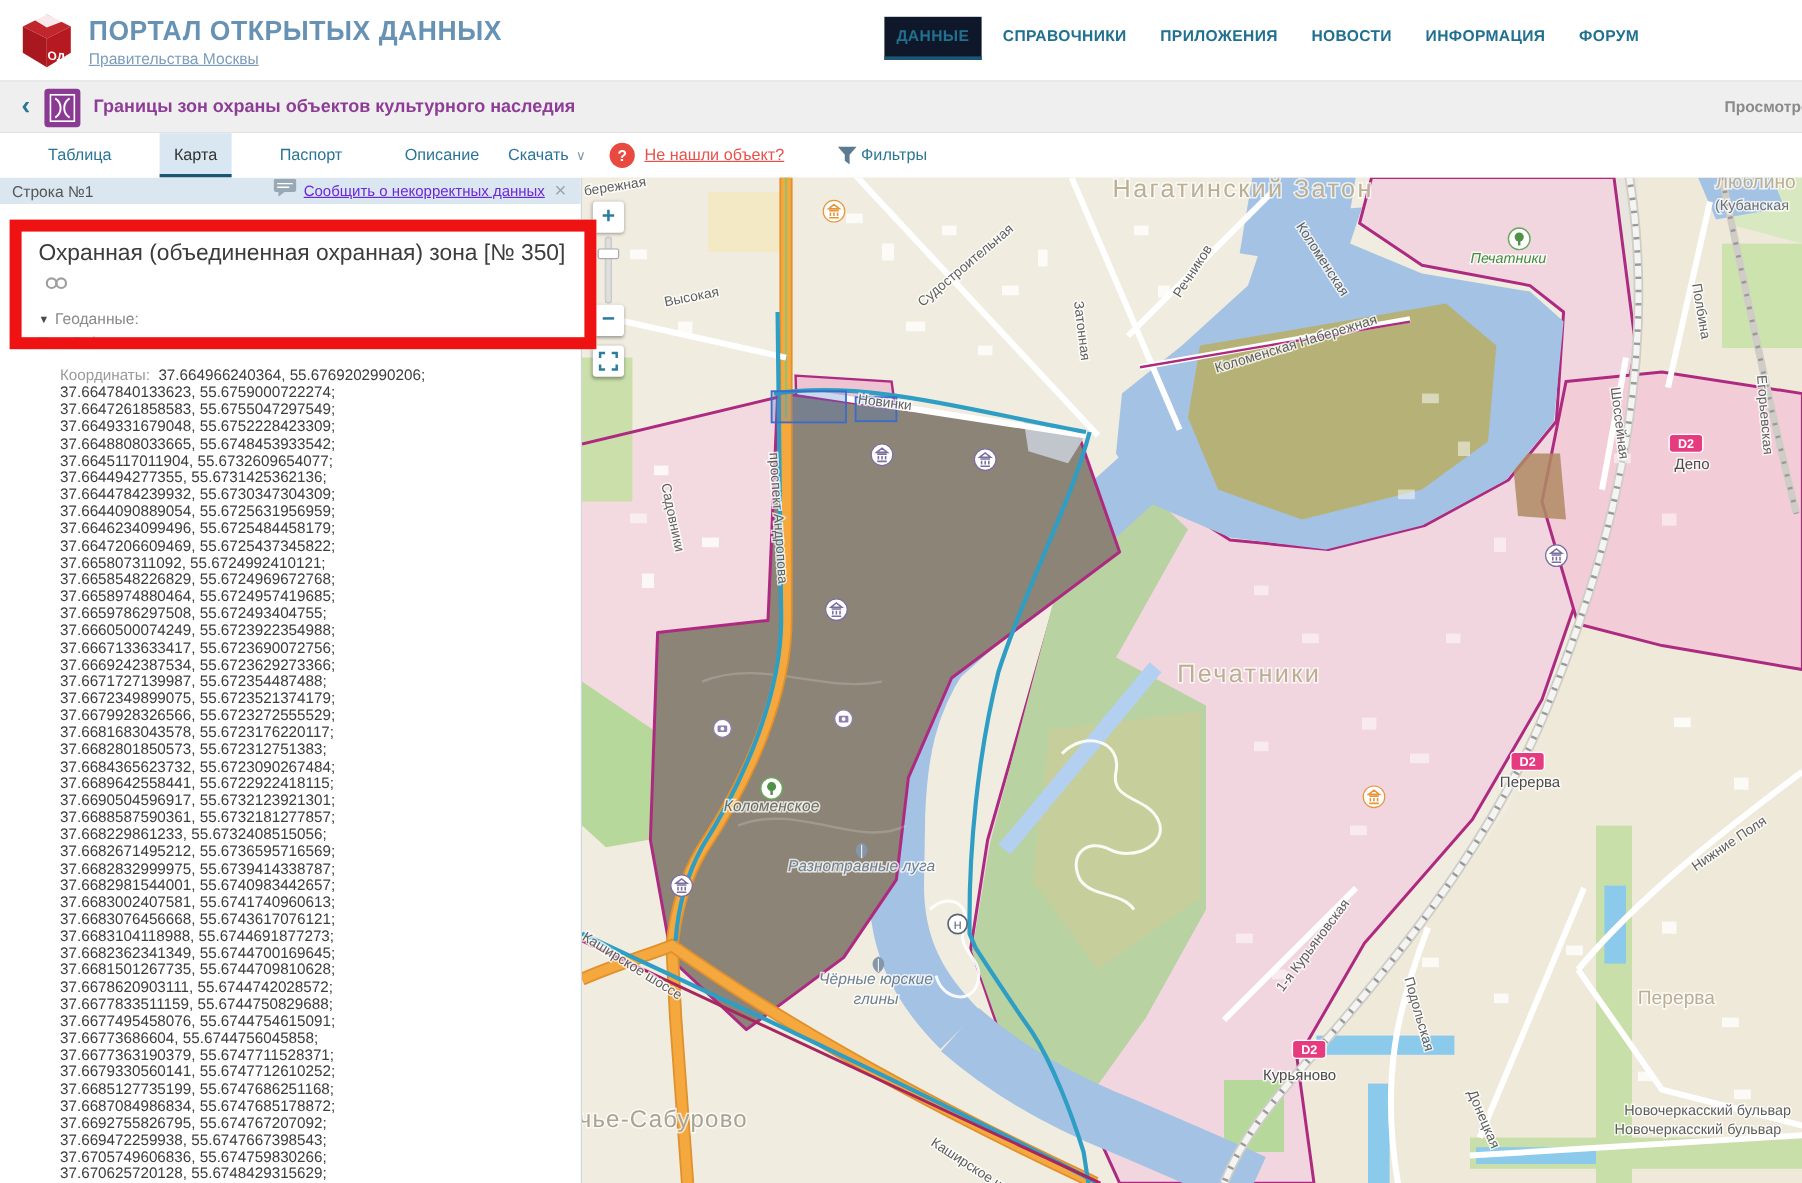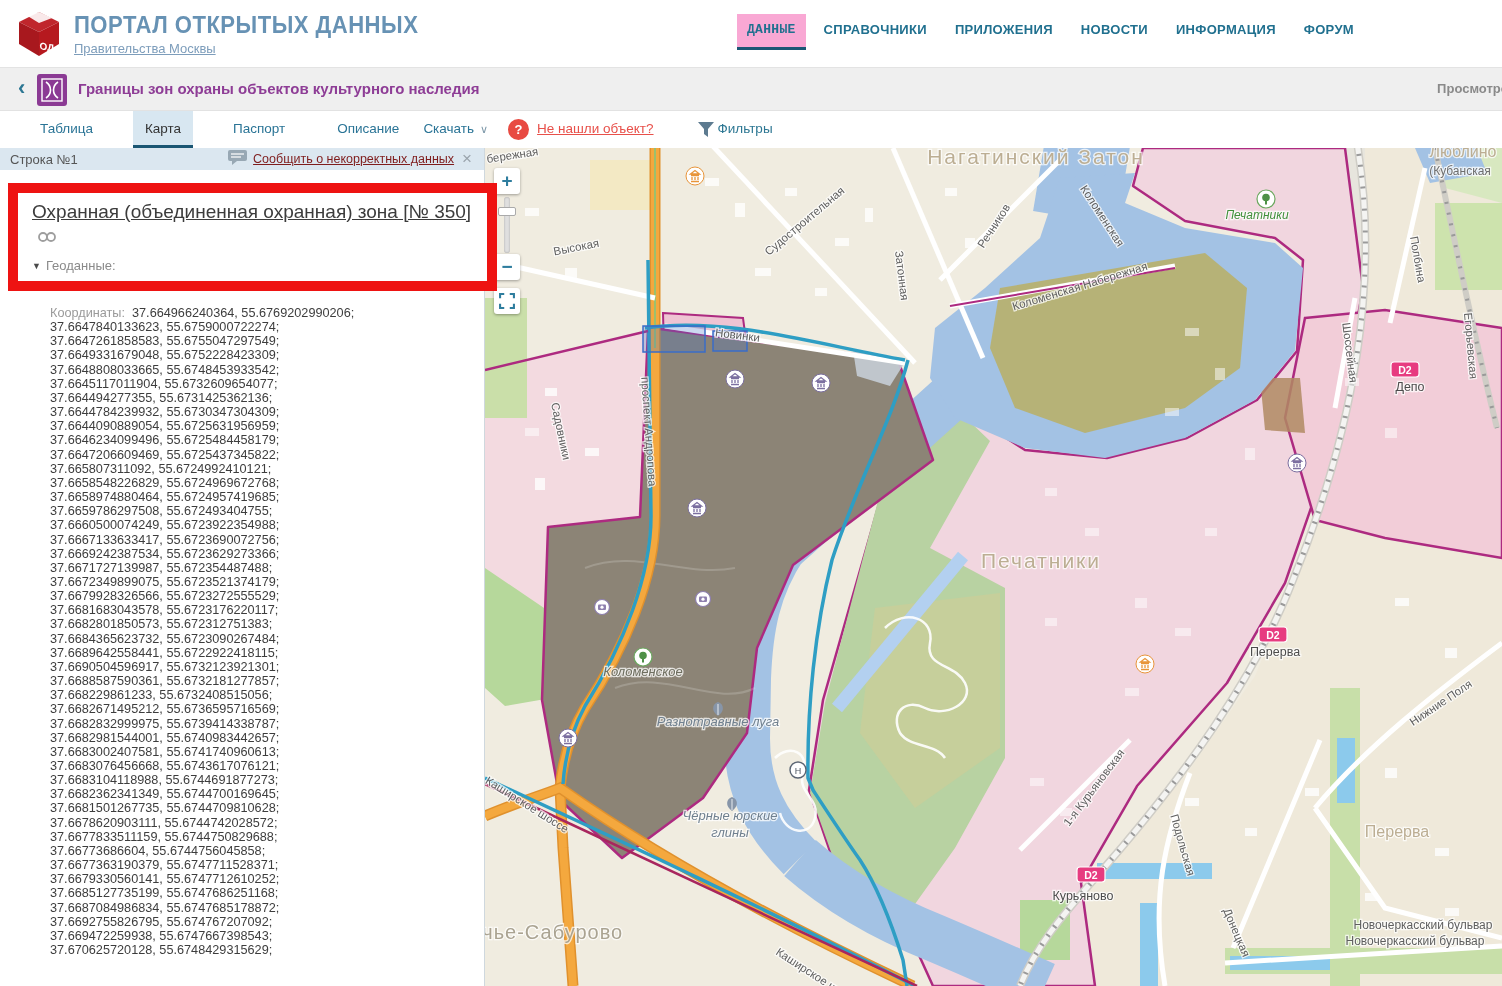--- a/index.html
+++ b/index.html
@@ -7,21 +7,21 @@
     font-family:"Liberation Sans", sans-serif; }
   .page { position:relative; width:1502px; height:986px; }
 
   
   .header { position:relative; height:67px; background:#fff; }
   .logo-wrap { position:absolute; left:16px; top:10px; display:flex; align-items:center; gap:12px; }
   .logo-titles .t1 { color:#6792b4; font-size:23px; font-weight:bold; letter-spacing:.5px; transform:scaleX(.96); transform-origin:left; }
   .logo-titles .t2 { color:#7d9dbb; font-size:13px; margin-top:2px;text-decoration:underline; }
   .nav { position:absolute; left:737px; top:14px; display:flex; align-items:flex-start; }
   .nav-item { color:#20708f; font-size:13px; font-weight:bold; padding:8px 10px 10px; margin-right:8px; letter-spacing:.3px; cursor:pointer; }
-  .nav-item.active { background:#f9a8d4; border-bottom:3px solid #1b5674;font-family:Liberation Mono, monospace; }
+  .nav-item.active { background:#0f172a; border-bottom:3px solid #1b5674; }
 
   
   .crumb { position:relative; height:44px; background:#efefef; border-top:1px solid #e3e3e3; border-bottom:1px solid #e2e2e2; }
   .back-chevron { position:absolute; left:18px; top:7px; color:#2d7793; font-size:22px; font-weight:bold; cursor:pointer; }
   .ds-icon { position:absolute; left:37px; top:6px; width:30px; height:32px; background:#8b3a94; border-radius:3px;
     display:flex; align-items:center; justify-content:center; }
   .crumb-title { position:absolute; left:78px; top:12px; color:#8e3d96; font-size:15px; font-weight:bold; }
   .views { position:absolute; right:-6px; top:13px; color:#8a8a8a; font-size:13px; font-weight:bold; white-space:nowrap; }
 
   
@@ -35,33 +35,33 @@
   .notfound { color:#e8504a; font-size:13.5px; text-decoration:underline; padding:10px 8px 0 0; cursor:pointer; }
   .filters { color:#2d7793; font-size:13.5px; padding:10px 0 0 4px; cursor:pointer; }
   .funnel { margin:11px 0 0 36px; }
 
   
   .content { position:relative; display:flex; height:838px; }
   .panel { position:relative; width:485px; background:#fff; border-right:1px solid #cfd8de; overflow:hidden; }
   .panel-head { height:22px; background:#dbe7f0; display:flex; align-items:center; padding:0 10px; }
   .rowlabel { color:#555; font-size:13px; flex:0 0 auto; }
   .panel-head .spacer { flex:1; }
-  .report-link { color:#7f1d1d; font-size:12.5px; text-decoration:underline; cursor:pointer; margin:0 6px 0 6px; }
+  .report-link { color:#6d28d9; font-size:12.5px; text-decoration:underline; cursor:pointer; margin:0 6px 0 6px; }
   .close-x { color:#9aa4ac; font-size:17px; cursor:pointer; padding:0 2px; }
   .bubble { flex:0 0 auto; }
 
   .coords { position:absolute; left:50px; top:158px; width:420px; color:#3d3d3d; font-size:12.7px; line-height:14.15px; }
   .coord-first { white-space:nowrap; }
   .coords-label { color:#9a9a9a; margin-right:7px; }
   .coord-line { white-space:nowrap; }
 
   
   .redbox { position:absolute; left:8px; top:35px; width:489px; height:108px; border:10px solid #ee1312;
     background:#fff; z-index:40; overflow:hidden; }
-  .feature-title { margin:7px 0 0 14px; width:440px; color:#3c3c3c; font-size:19px; line-height:24px;text-decoration:underline; }
+  .feature-title { margin:7px 0 0 14px; width:440px; color:#3c3c3c; font-size:19px; line-height:24px; }
   .chain { display:inline-block; vertical-align:-1px; margin-left:5px; }
   .geodata { margin:9px 0 0 14px; color:#8a8a8a; font-size:13px; }
   .geodata .tri { color:#4a4a4a; font-size:9px; margin-right:5px; vertical-align:1px; }
   .type-sliver { margin:5px 0 0 14px; height:7px; overflow:hidden; color:#3d3d3d; font-size:13px; }
 
   
   .map { position:relative; flex:1; overflow:hidden; background:#f0ece0; cursor:grab; }
   .map svg text { font-family:"Liberation Sans", sans-serif; paint-order:stroke; stroke:rgba(255,255,255,.75); stroke-width:2.5px; }
   .map svg text.nohalo { stroke:none; }
   .ctrl { position:absolute; width:26px; height:26px; background:#fff; border-radius:3px; box-shadow:0 1px 3px rgba(0,0,0,.35);
@@ -181,27 +181,29 @@
             <div class="coord-line">37.6682671495212, 55.6736595716569;</div>
             <div class="coord-line">37.6682832999975, 55.6739414338787;</div>
             <div class="coord-line">37.6682981544001, 55.6740983442657;</div>
             <div class="coord-line">37.6683002407581, 55.6741740960613;</div>
             <div class="coord-line">37.6683076456668, 55.6743617076121;</div>
             <div class="coord-line">37.6683104118988, 55.6744691877273;</div>
             <div class="coord-line">37.6682362341349, 55.6744700169645;</div>
             <div class="coord-line">37.6681501267735, 55.6744709810628;</div>
             <div class="coord-line">37.6678620903111, 55.6744742028572;</div>
             <div class="coord-line">37.6677833511159, 55.6744750829688;</div>
+            <div class="coord-line">37.6677495458076, 55.6744754615091;</div>
             <div class="coord-line">37.66773686604, 55.6744756045858;</div>
             <div class="coord-line">37.6677363190379, 55.6747711528371;</div>
             <div class="coord-line">37.6679330560141, 55.6747712610252;</div>
             <div class="coord-line">37.6685127735199, 55.6747686251168;</div>
             <div class="coord-line">37.6687084986834, 55.6747685178872;</div>
             <div class="coord-line">37.6692755826795, 55.674767207092;</div>
             <div class="coord-line">37.669472259938, 55.6747667398543;</div>
+            <div class="coord-line">37.6705749606836, 55.674759830266;</div>
             <div class="coord-line">37.670625720128, 55.6748429315629;</div>
           </div>
       </div>
     </div>
 
     <div class="redbox">
       <div class="feature-title"><span>Охранная (объединенная охранная) зона [№ 350]</span><span class="chain"><svg width="20" height="12" viewBox="0 0 20 12">
               <circle cx="6" cy="6" r="4" fill="none" stroke="#9e9e9e" stroke-width="1.8"></circle>
               <circle cx="14" cy="6" r="4" fill="none" stroke="#9e9e9e" stroke-width="1.8"></circle>
             </svg></span></div>

